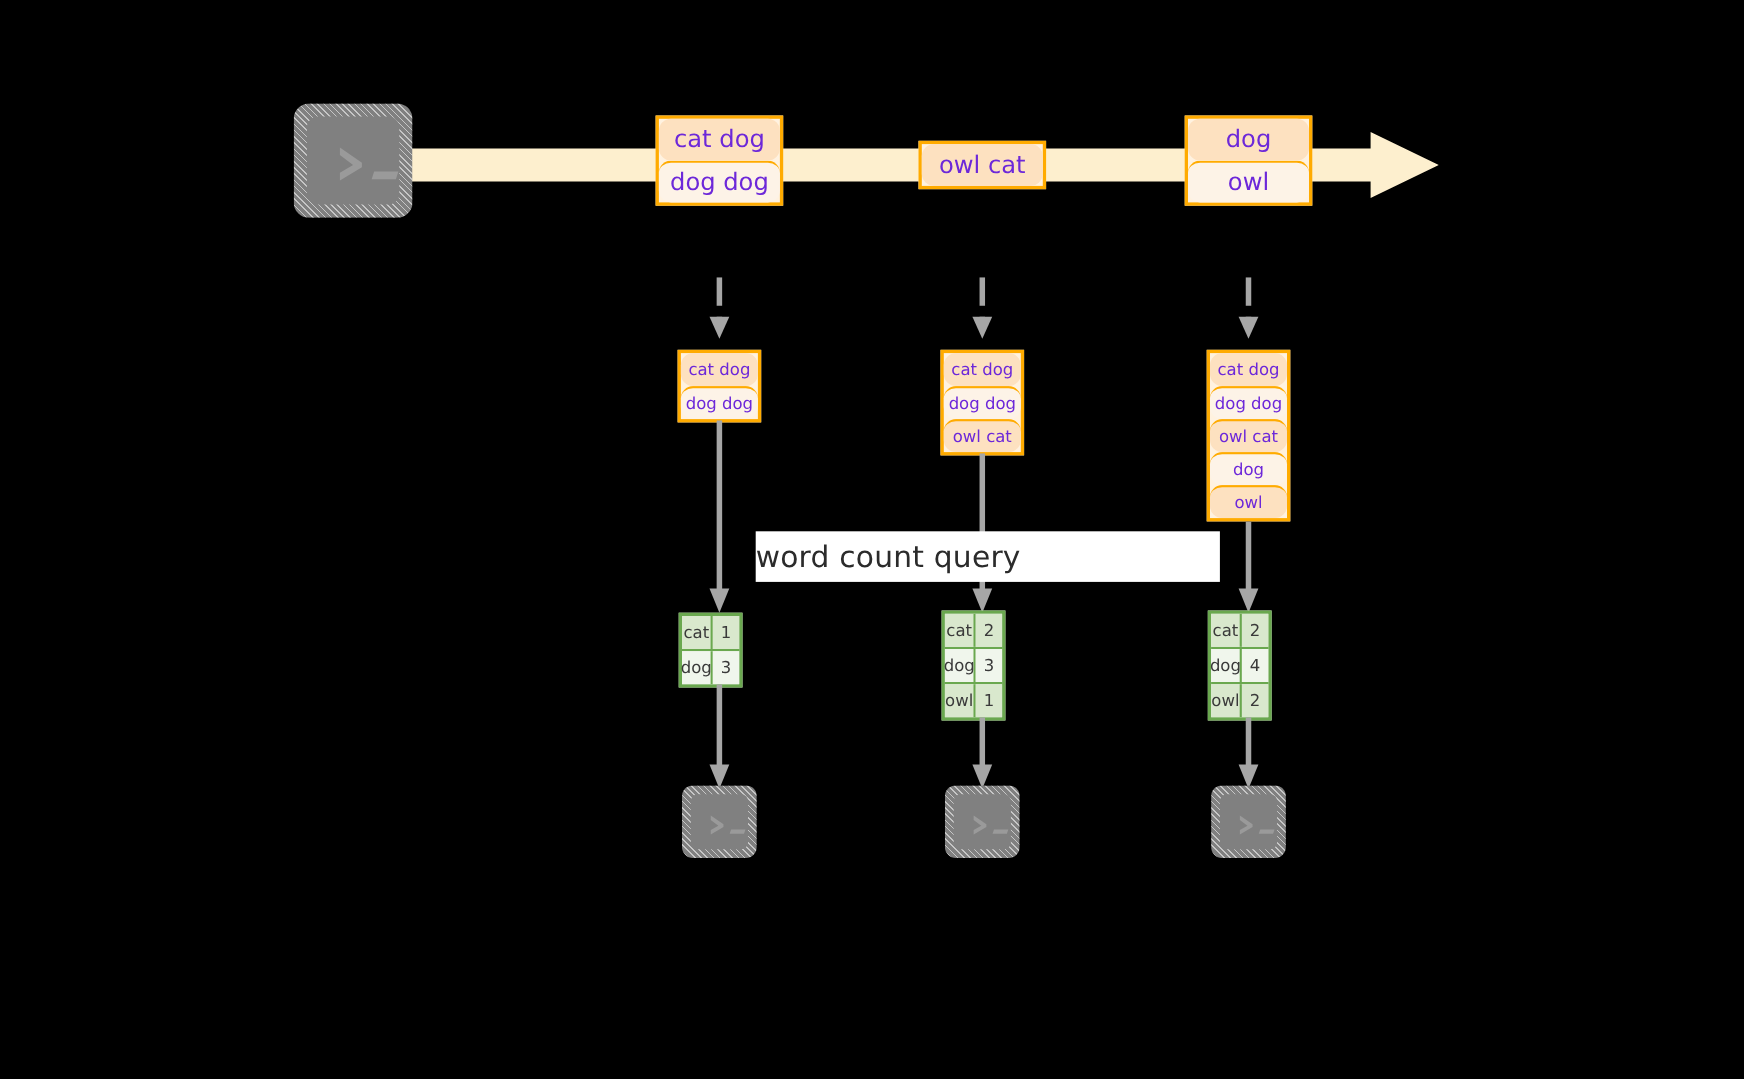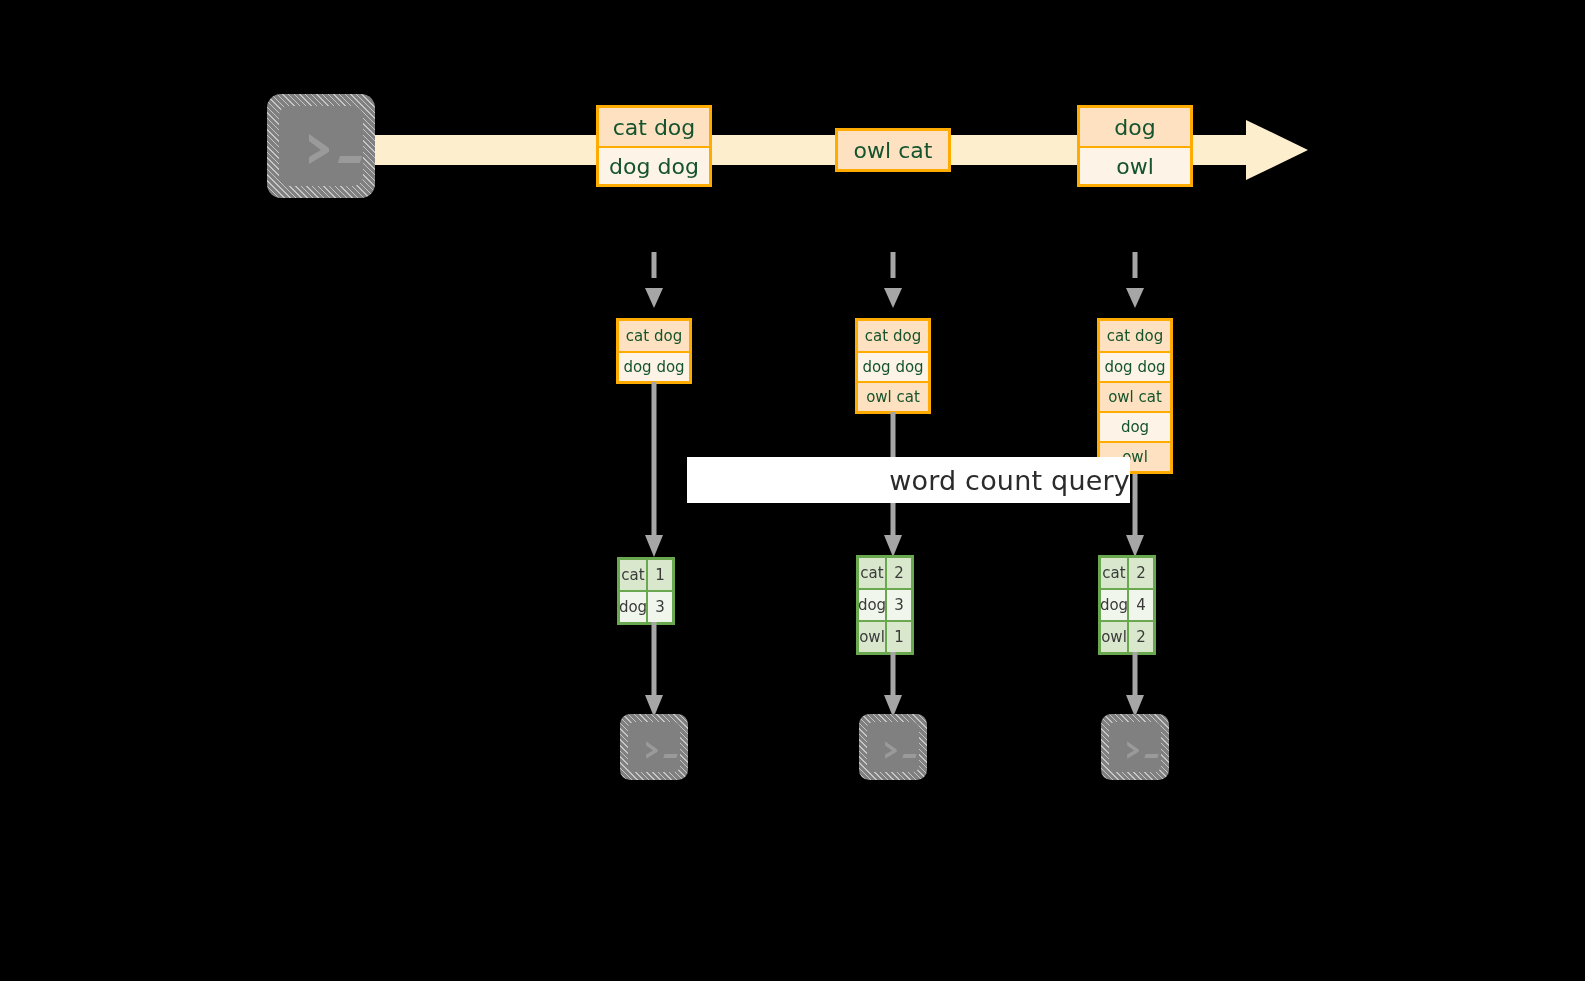--- a/index.html
+++ b/index.html
@@ -71,22 +71,23 @@
     position: absolute;
     box-sizing: border-box;
     border: 3px solid #FFAB00;
     background: #FFF2E0;
   }
   .msgbox .row {
     box-sizing: border-box;
     display: flex;
     align-items: center;
     justify-content: center;
-    color: #14532d;
+    color: #6d28d9;
     white-space: nowrap;
+    border-radius: 11px;
   }
   .msgbox .row.odd  { background: #FDE1C0; }
   .msgbox .row.even { background: #FDF3E7; }
   .msgbox .row + .row { border-top: 2px solid #FFAB00; }
 
   
   .msgbox.top .row { height: 38px; font-size: 22px; }
   .msgbox.top { top: 105px; }
 
   
@@ -121,28 +122,27 @@
   .restable .cell.cnt  { width: 24px; }
 
   
   .conn { position: absolute; }
   .conn svg { display: block; }
 
   
   .banner {
     position: absolute;
     left: 687px;
-    top: 457px;
+    top: 483px;
     width: 422px;
     height: 46px;
     background: #FFFFFF;
     display: flex;
     align-items: center;
-    justify-content: flex-end;
-    padding-left: 21px;
+    justify-content: flex-start;
   }
   .banner .txt {
     font-size: 27px;
     color: #2b2b2b;
     white-space: nowrap;
     letter-spacing: 0.2px;
   }
 </style>
 </head>
 <body>

